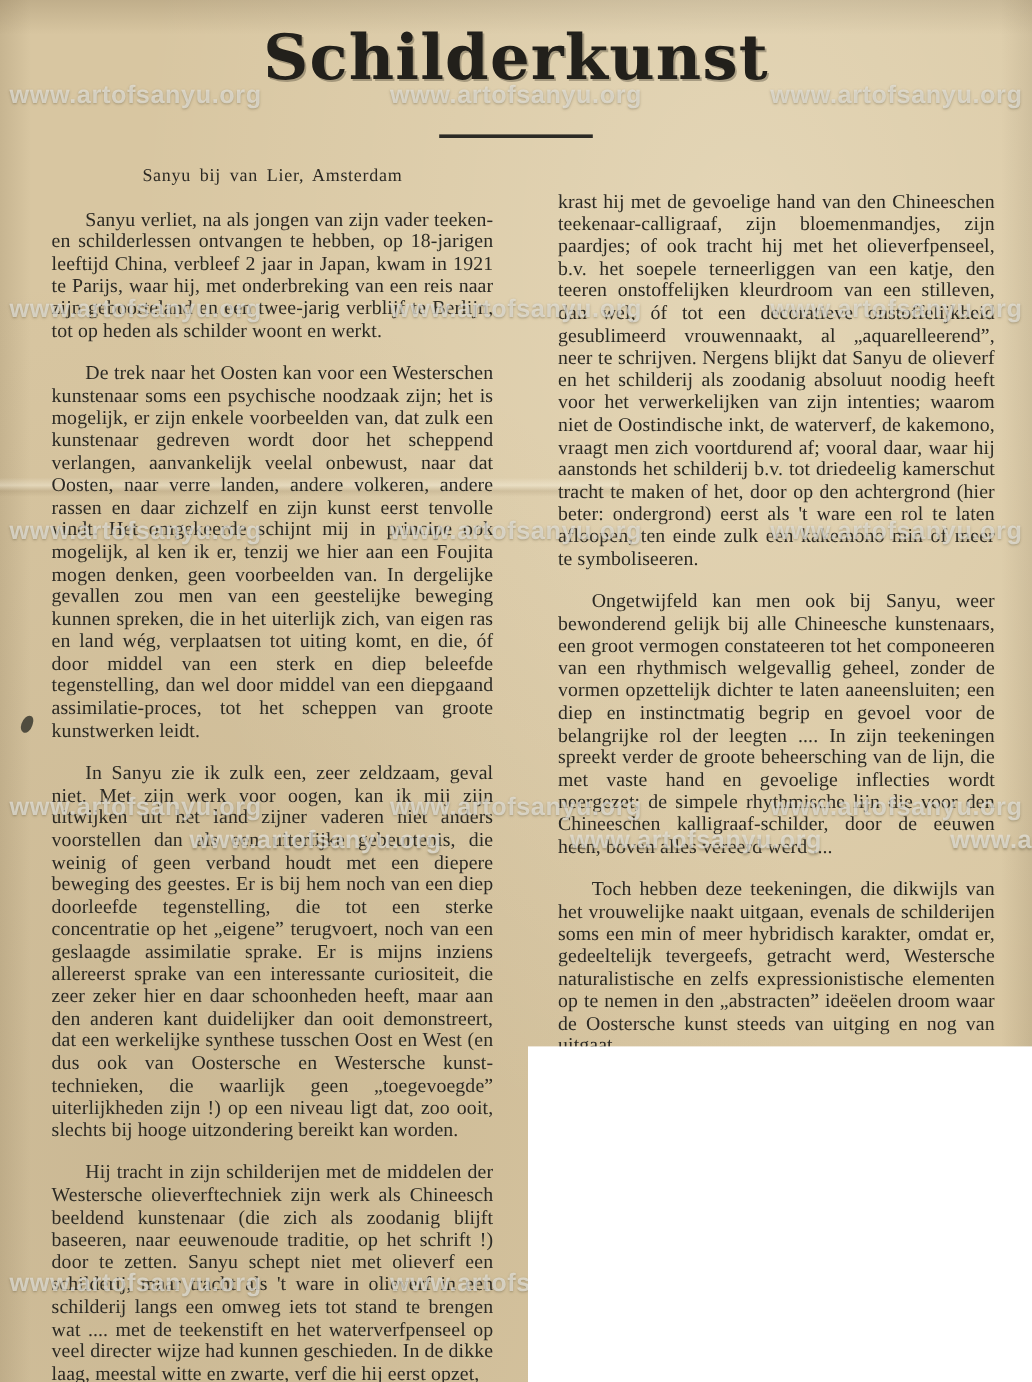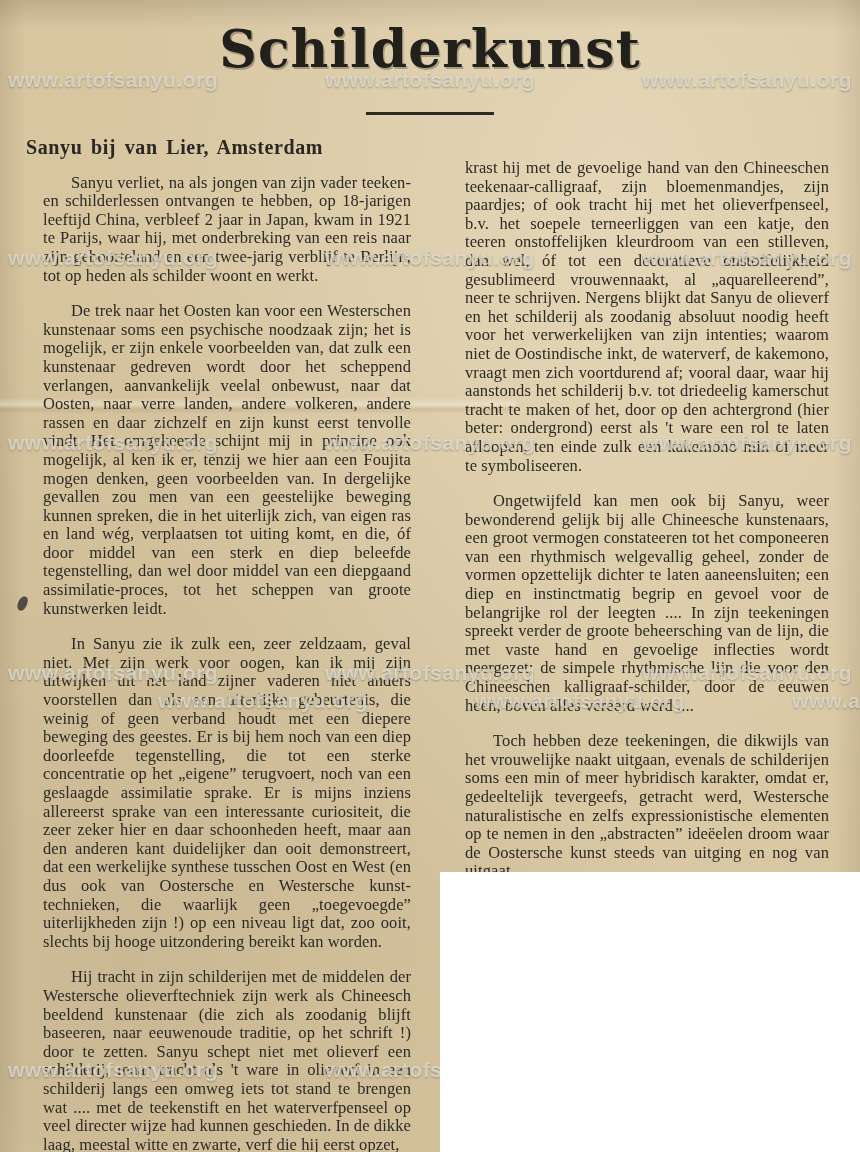--- a/index.html
+++ b/index.html
@@ -78,22 +78,23 @@
     left: 26px;
     width: 402px;
   }
   .col-right {
     top: 142px;
     left: 448px;
     width: 398px;
   }
   .subtitle {
     margin: 0 0 8px 0;
-    font-size: 20px;
-    font-weight: bold;
+    text-align: center;
+    font-size: 15px;
+    font-weight: normal;
     letter-spacing: 0.6px;
     word-spacing: 3px;
     color: #2b2822;
     text-indent: 0;
   }
   .watermark-row {
     position: absolute;
     left: 0;
     right: 0;
     display: flex;

